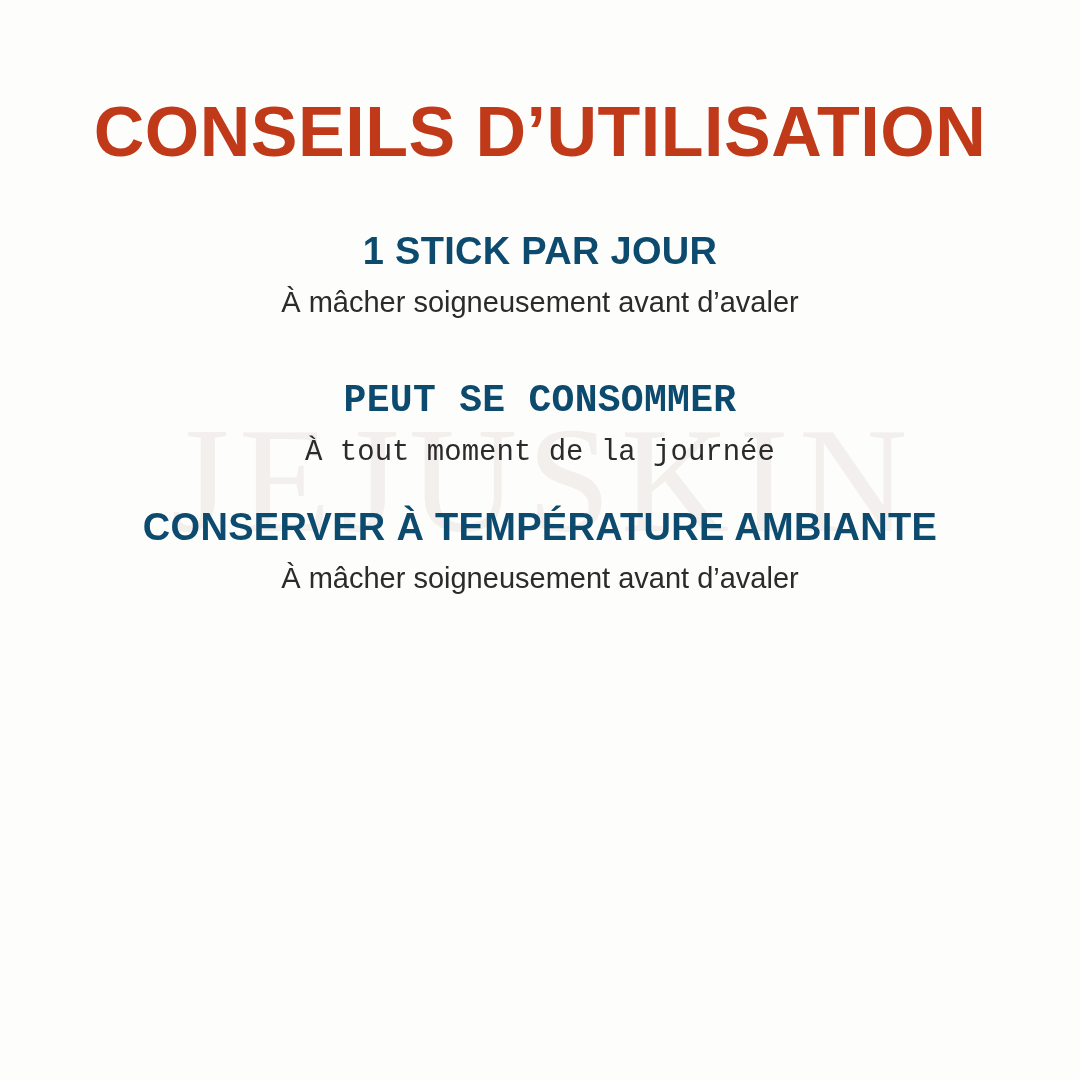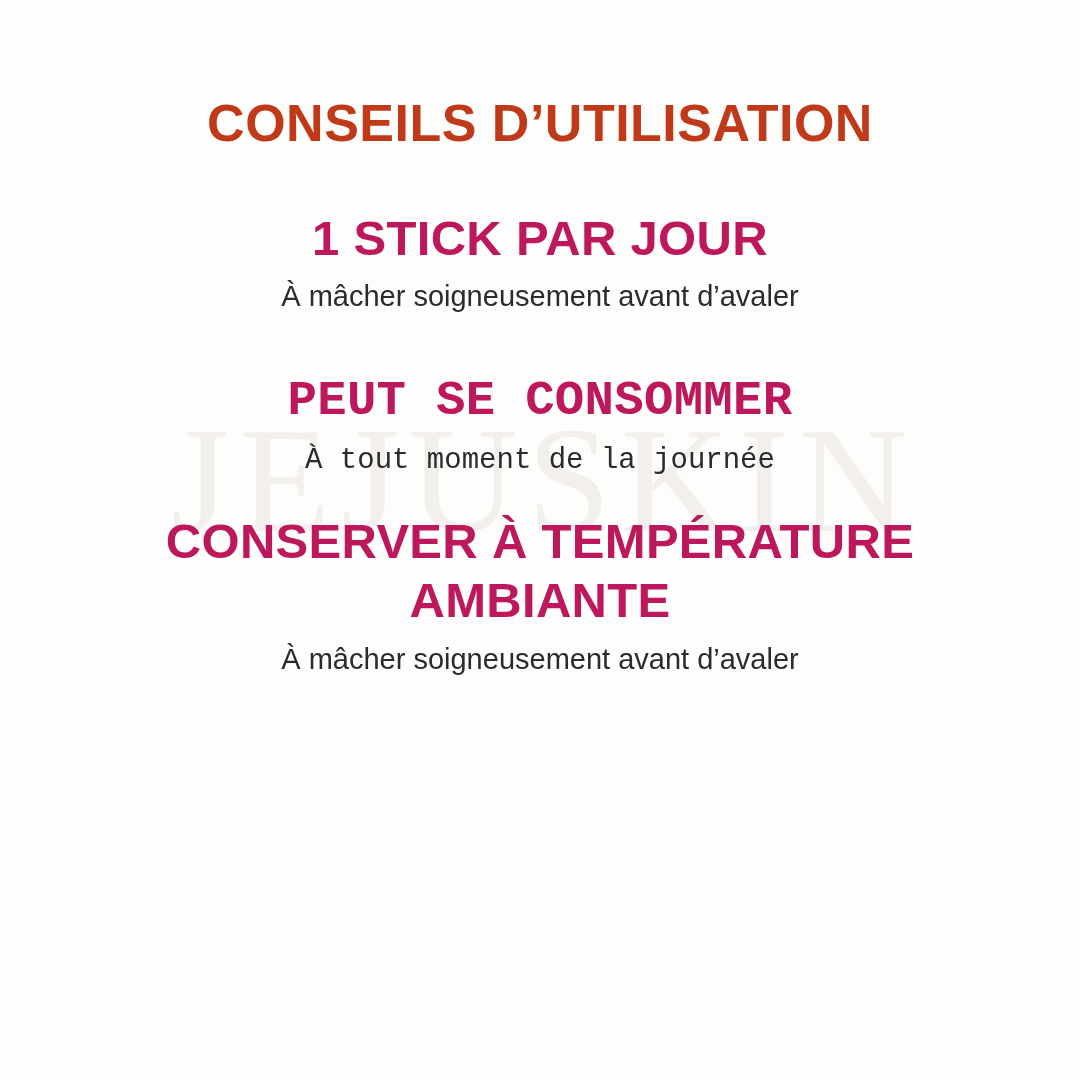--- a/index.html
+++ b/index.html
@@ -51,38 +51,38 @@
     position: relative;
     z-index: 1;
     padding: 96px 70px 40px 70px;
     box-sizing: border-box;
     text-align: center;
   }
 
   .title {
     color: #c03a19;
     font-weight: 700;
-    font-size: 52px;
+    font-size: 70px;
     letter-spacing: 0.5px;
     line-height: 1.05;
     margin: 0 0 58px 0;
     text-transform: uppercase;
   }
 
   .block {
     margin-bottom: 44px;
   }
   .block:last-child {
     margin-bottom: 0;
   }
 
   .block-title {
-    color: #be185d;
+    color: #0c4a6e;
     font-weight: 700;
-    font-size: 49px;
+    font-size: 38px;
     line-height: 1.22;
     letter-spacing: 0.3px;
     margin: 0 0 10px 0;
     text-transform: uppercase;
   }
 
   .block-sub {
     color: #2b2b2b;
     font-weight: 400;
     font-size: 29px;

